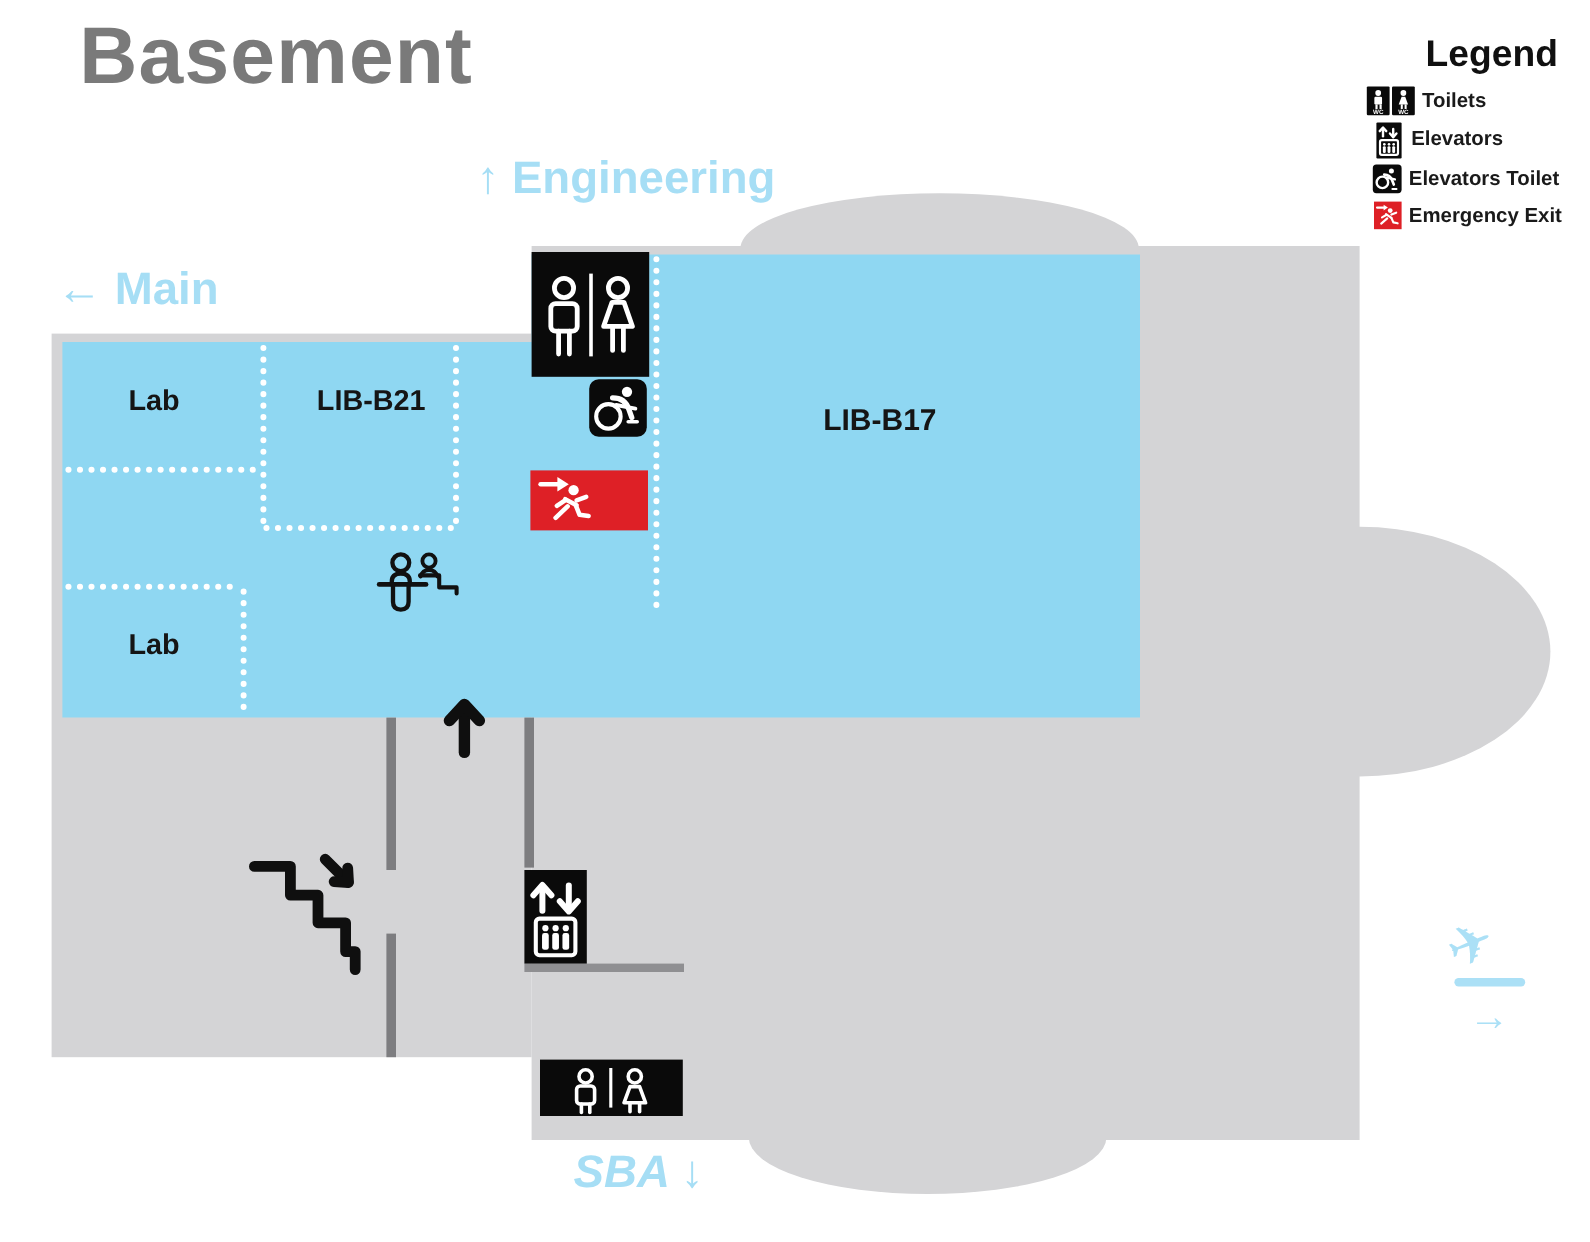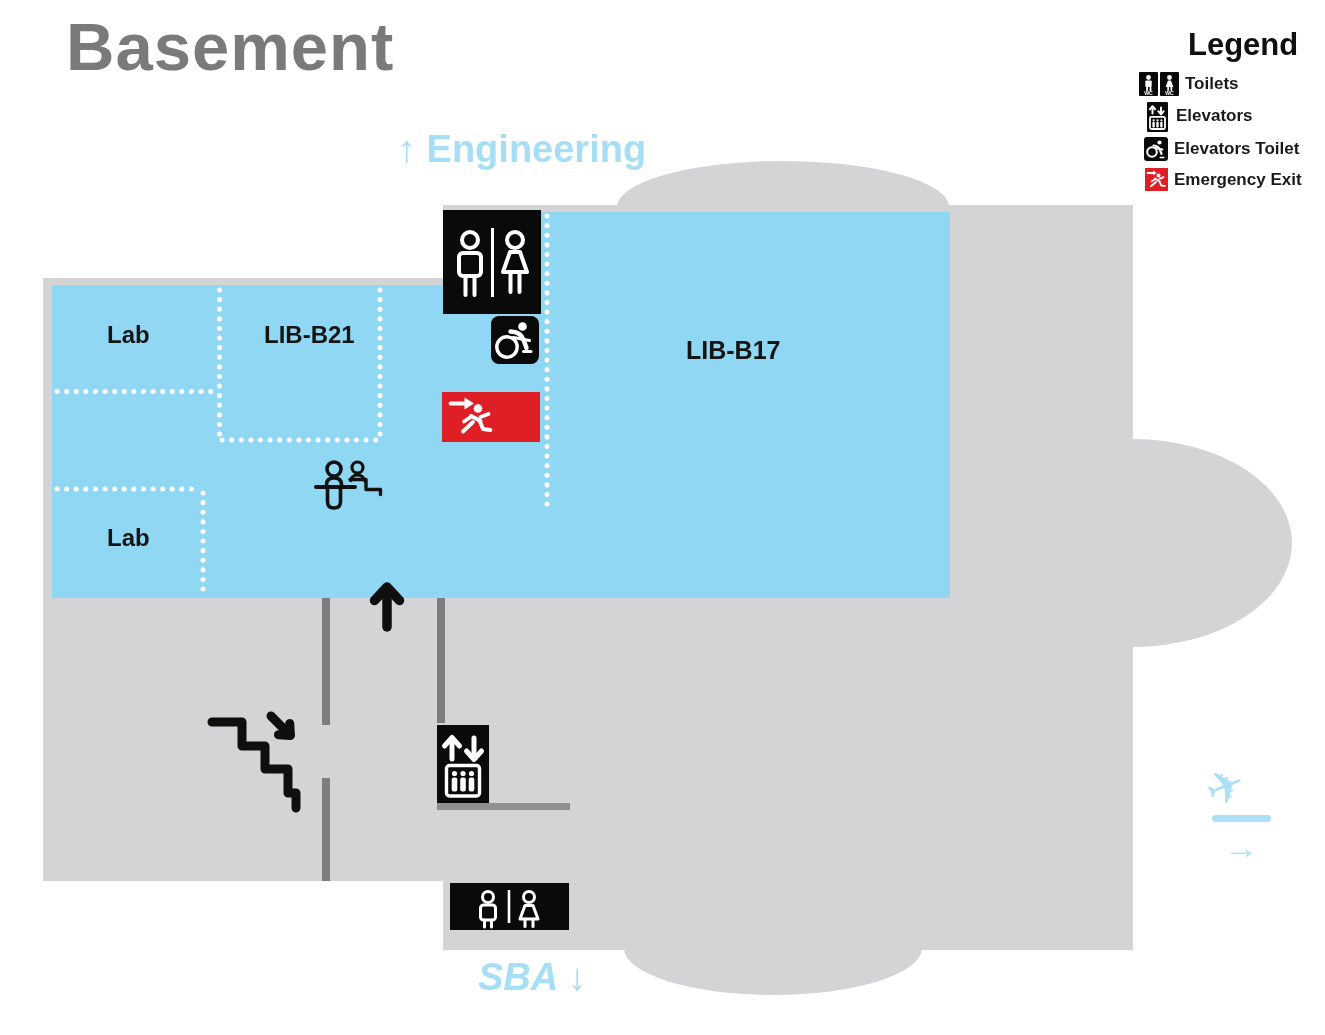--- a/index.html
+++ b/index.html
@@ -208,20 +208,21 @@
   <div class="abs page-title" style="left:66px;top:8px;">Basement</div>
 
   <div class="abs legend-title" style="left:1188px;top:27px;">Legend</div>
   <div class="abs legend-label" style="left:1185px;top:74px;">Toilets</div>
   <div class="abs legend-label" style="left:1176px;top:106px;">Elevators</div>
   <div class="abs legend-label" style="left:1174px;top:139px;">Elevators Toilet</div>
   <div class="abs legend-label" style="left:1174px;top:170px;">Emergency Exit</div>
 
   <div class="abs dir" style="left:397px;top:128px;"><span class="arr">↑</span> <span>Engineering</span></div>
 
+  <div class="abs dir" style="left:47px;top:220px;"><span class="arr">←</span> <span>Main</span></div>
 
   <div class="abs dir" style="left:478px;top:956px;font-style:italic;"><span>SBA</span> <span class="arr">↓</span></div>
 
   <div class="abs room room-sm" style="left:107px;top:321px;">Lab</div>
   <div class="abs room room-sm" style="left:264px;top:321px;">LIB-B21</div>
   <div class="abs room room-md" style="left:686px;top:336px;">LIB-B17</div>
   <div class="abs room room-sm" style="left:107px;top:524px;">Lab</div>
 
   <div class="abs plane-glyph" style="left:1206px;top:760px;">✈</div>
   <div class="abs runway" style="left:1212px;top:815px;"></div>

